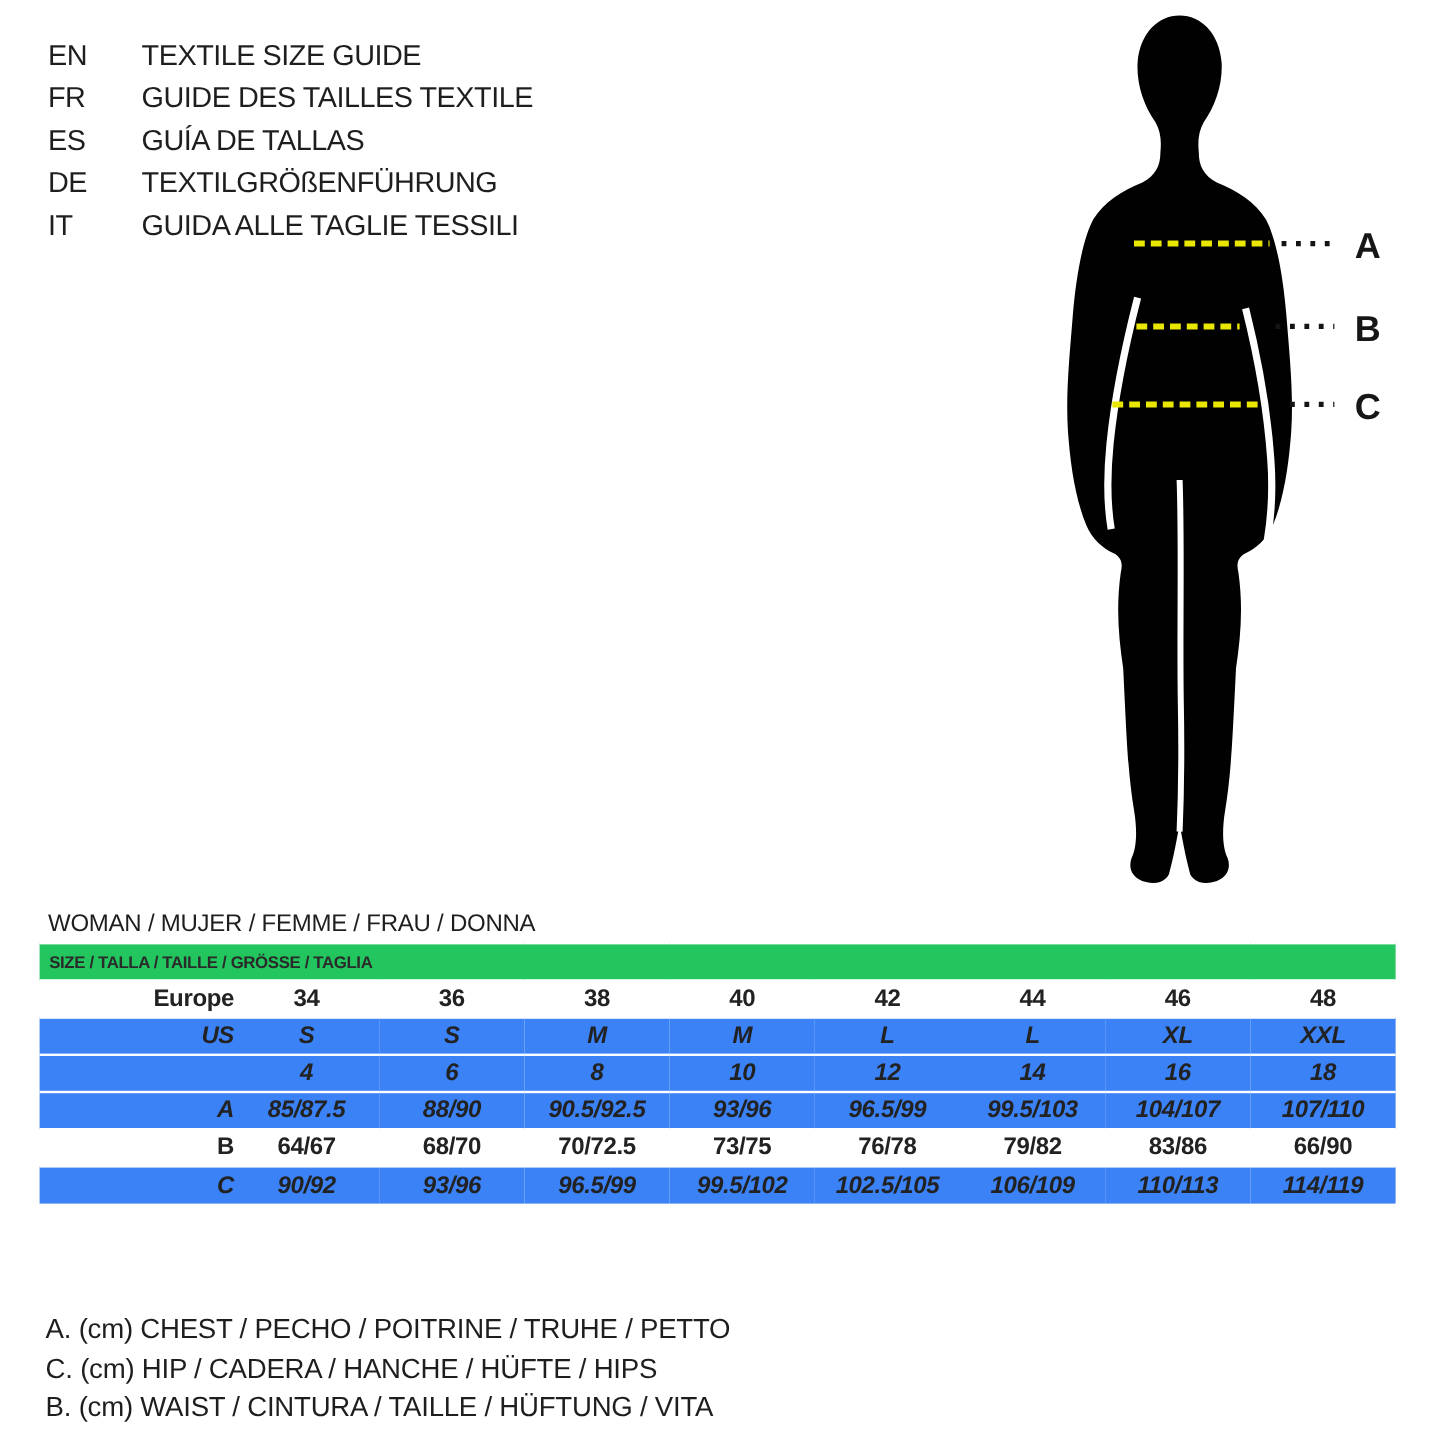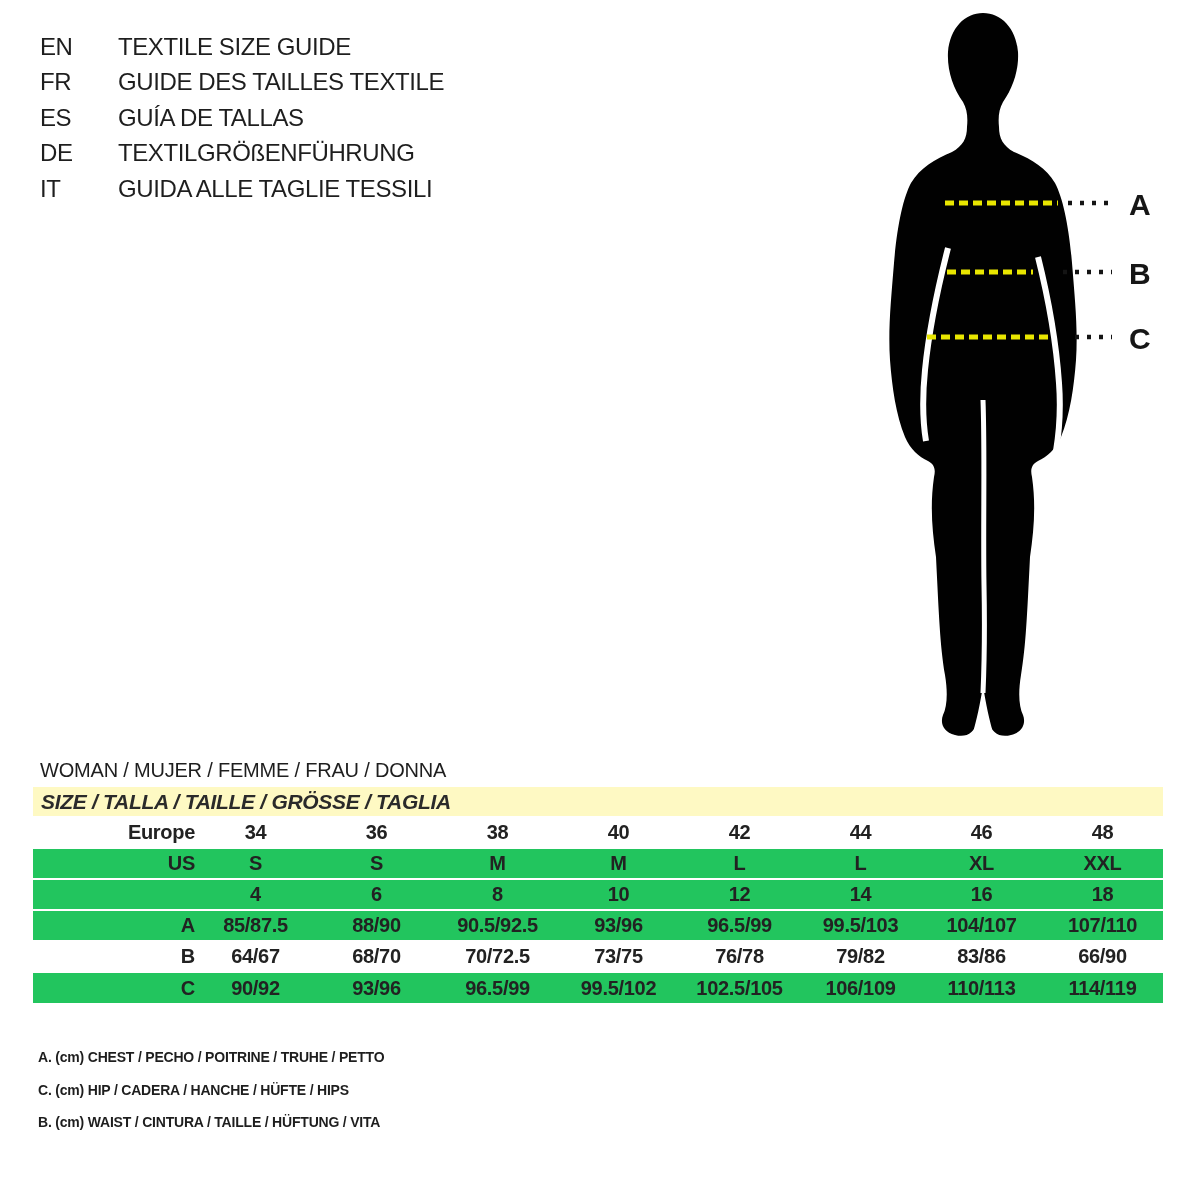--- a/index.html
+++ b/index.html
@@ -18,27 +18,27 @@
   .figure-svg text { font-family:"Liberation Sans", sans-serif; font-weight:bold; font-size:30px; fill:#161616; }
   
   .section-title { position:absolute; left:40px; top:736px; font-weight:normal;
     font-size:20px; letter-spacing:-0.2px;margin-top:23px; }
   
   .size-table { position:absolute; left:33px; top:785px; width:1130px;
     border-collapse:collapse; table-layout:fixed;
     font-size:20px; font-weight:bold; letter-spacing:-0.3px; color:#222; }
   .size-table td { height:31px; text-align:center; vertical-align:middle;
     border-top:2px solid #fff; background:#fff; }
-  .size-table tr.shaded td { background:#22c55e; }
+  .size-table tr.shaded td { background:#3b82f6;font-style:italic; }
   .size-table td.label-cell { text-align:right; padding-left:8px; }
-  .size-table tr.header-row td { background:#fef9c3; font-size:21px; height:31px;
-    text-align:left; padding-left:8px; color:#2a2a2a;font-style:italic; }
-  
-  .legend { position:absolute; left:38px; top:1041px; font-weight:bold;
-    font-size:14px; line-height:32.5px; letter-spacing:-0.2px; }
+  .size-table tr.header-row td { background:#22c55e; font-size:14px; height:31px;
+    text-align:left; padding-left:8px; color:#2a2a2a; }
+  
+  .legend { position:absolute; left:38px; top:1091px; font-weight:normal;
+    font-size:23px; line-height:32.5px; letter-spacing:-0.2px; }
 </style>
 </head>
 <body>
 
 <div class="page">
 
   <div class="lang-list">
     <div class="lang-row">
       <span class="lang-code">EN</span>
       <span class="lang-title">TEXTILE SIZE GUIDE</span>

